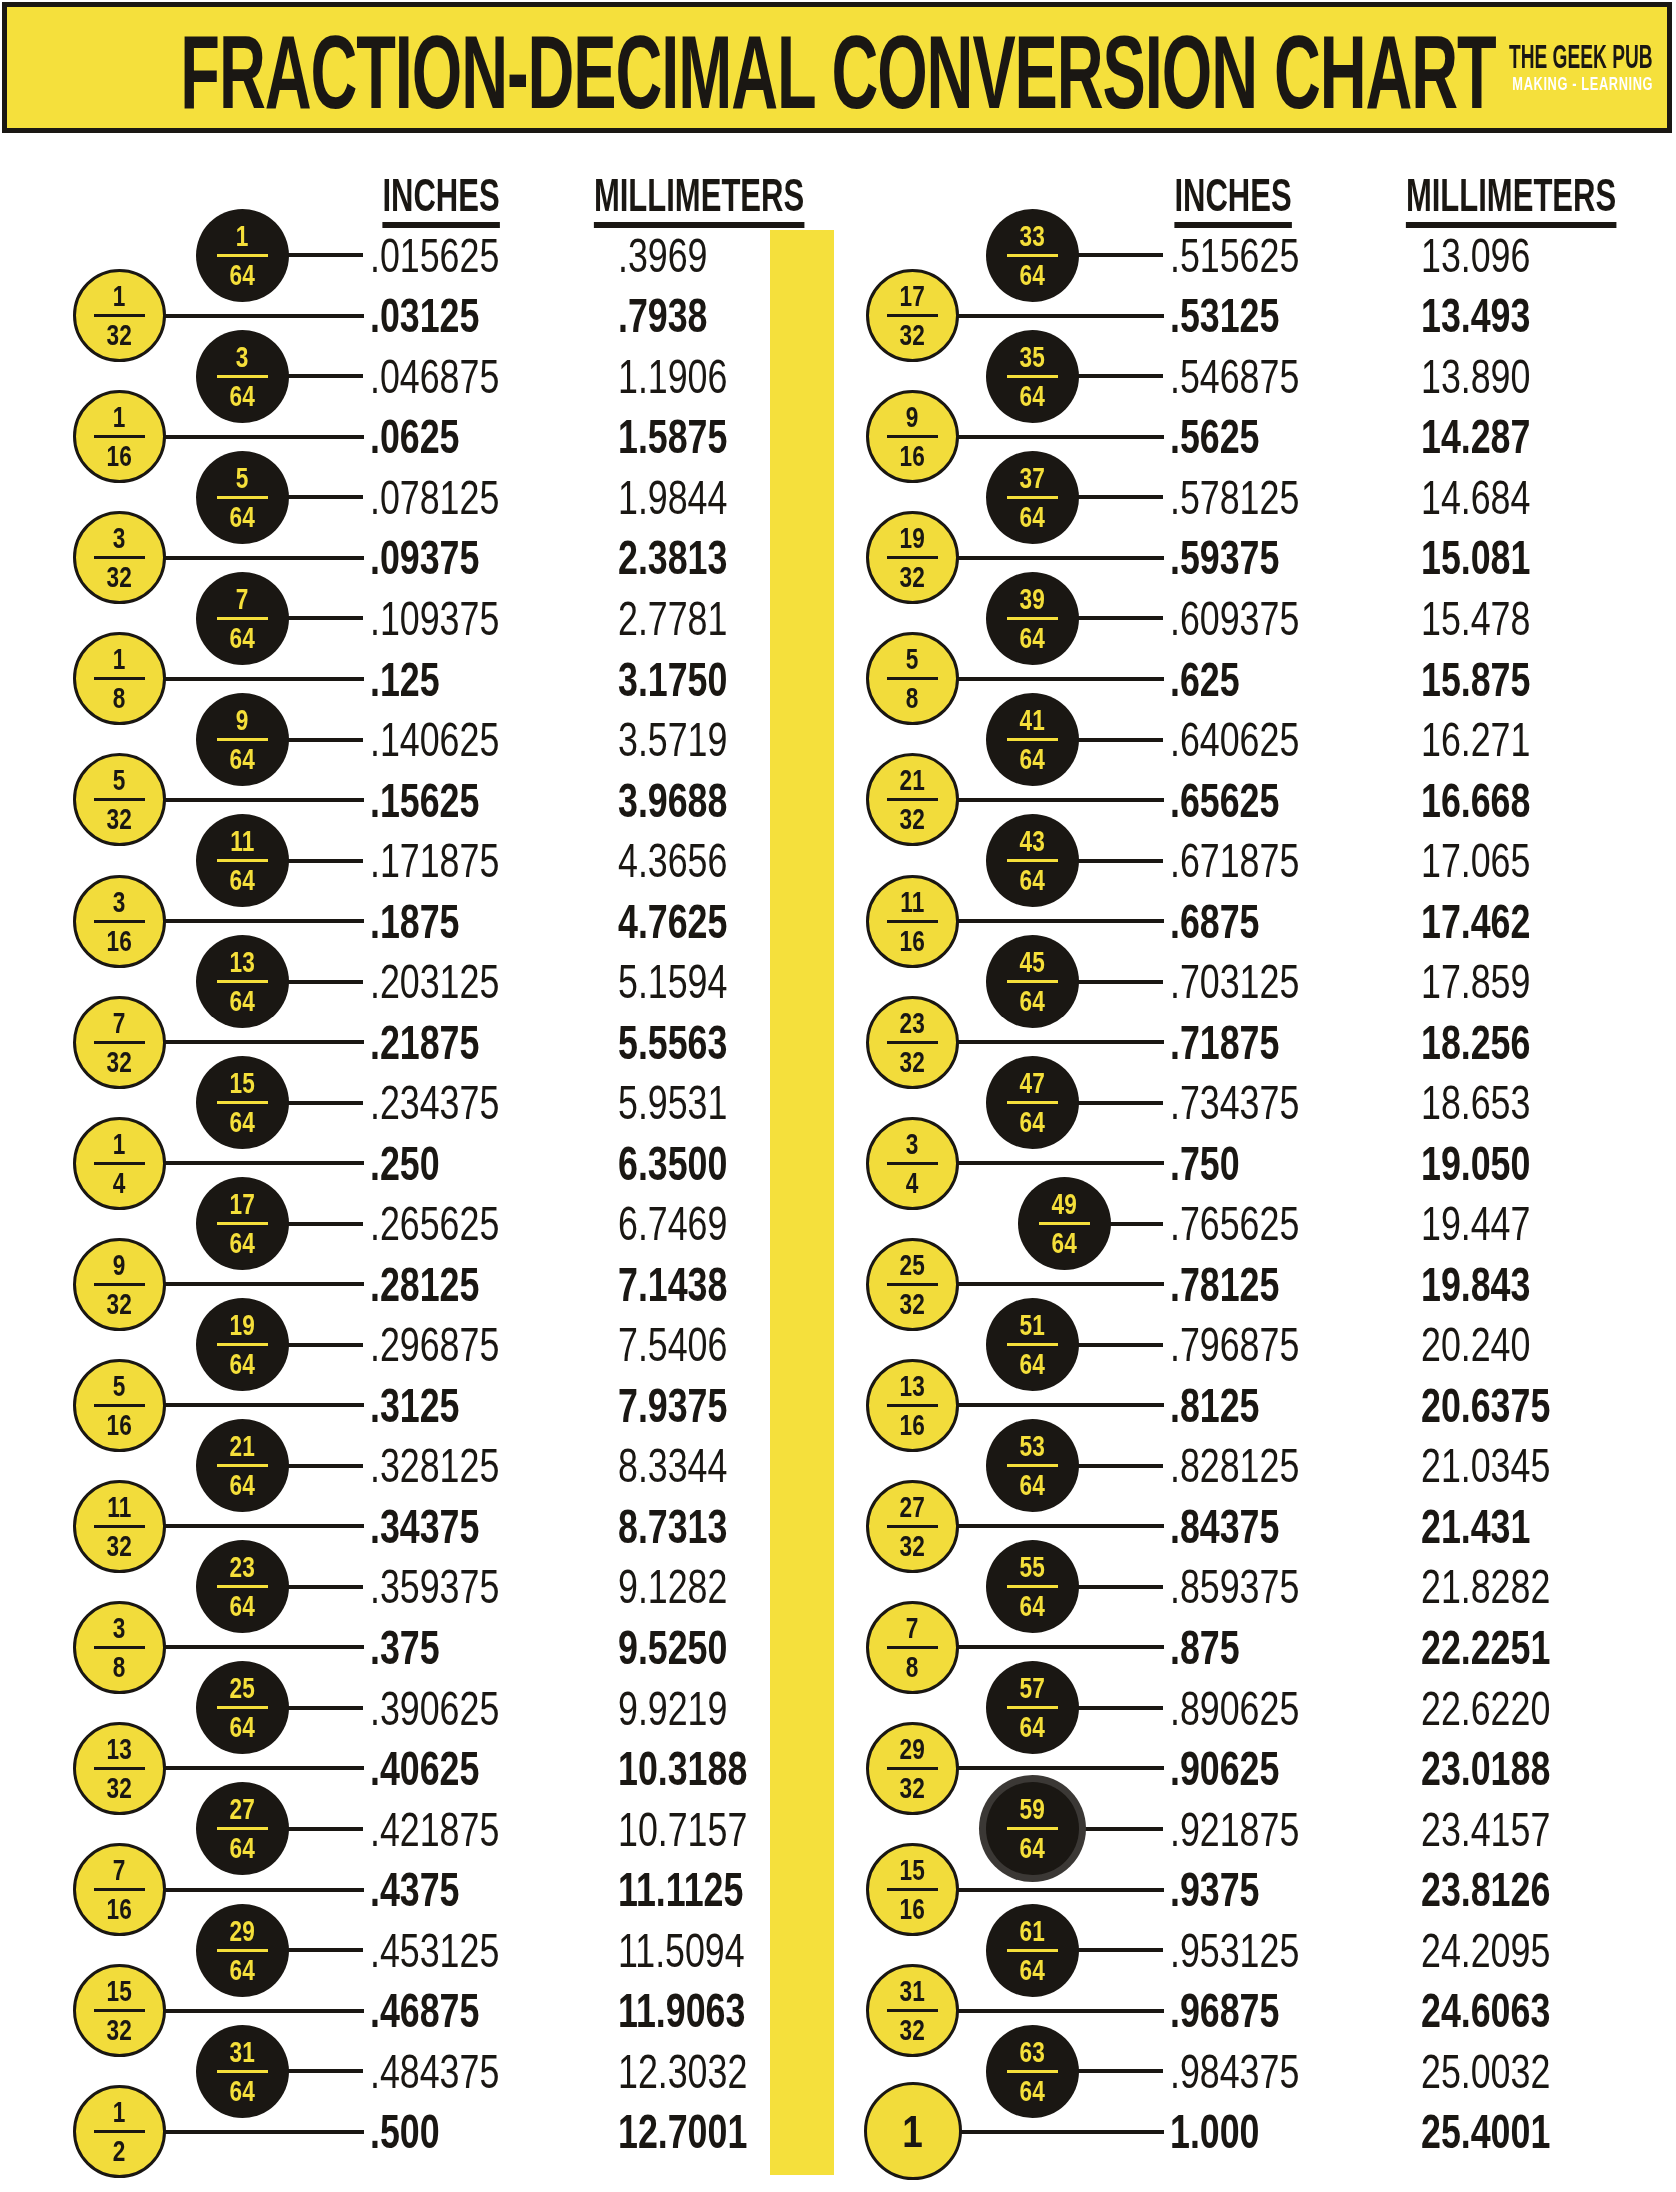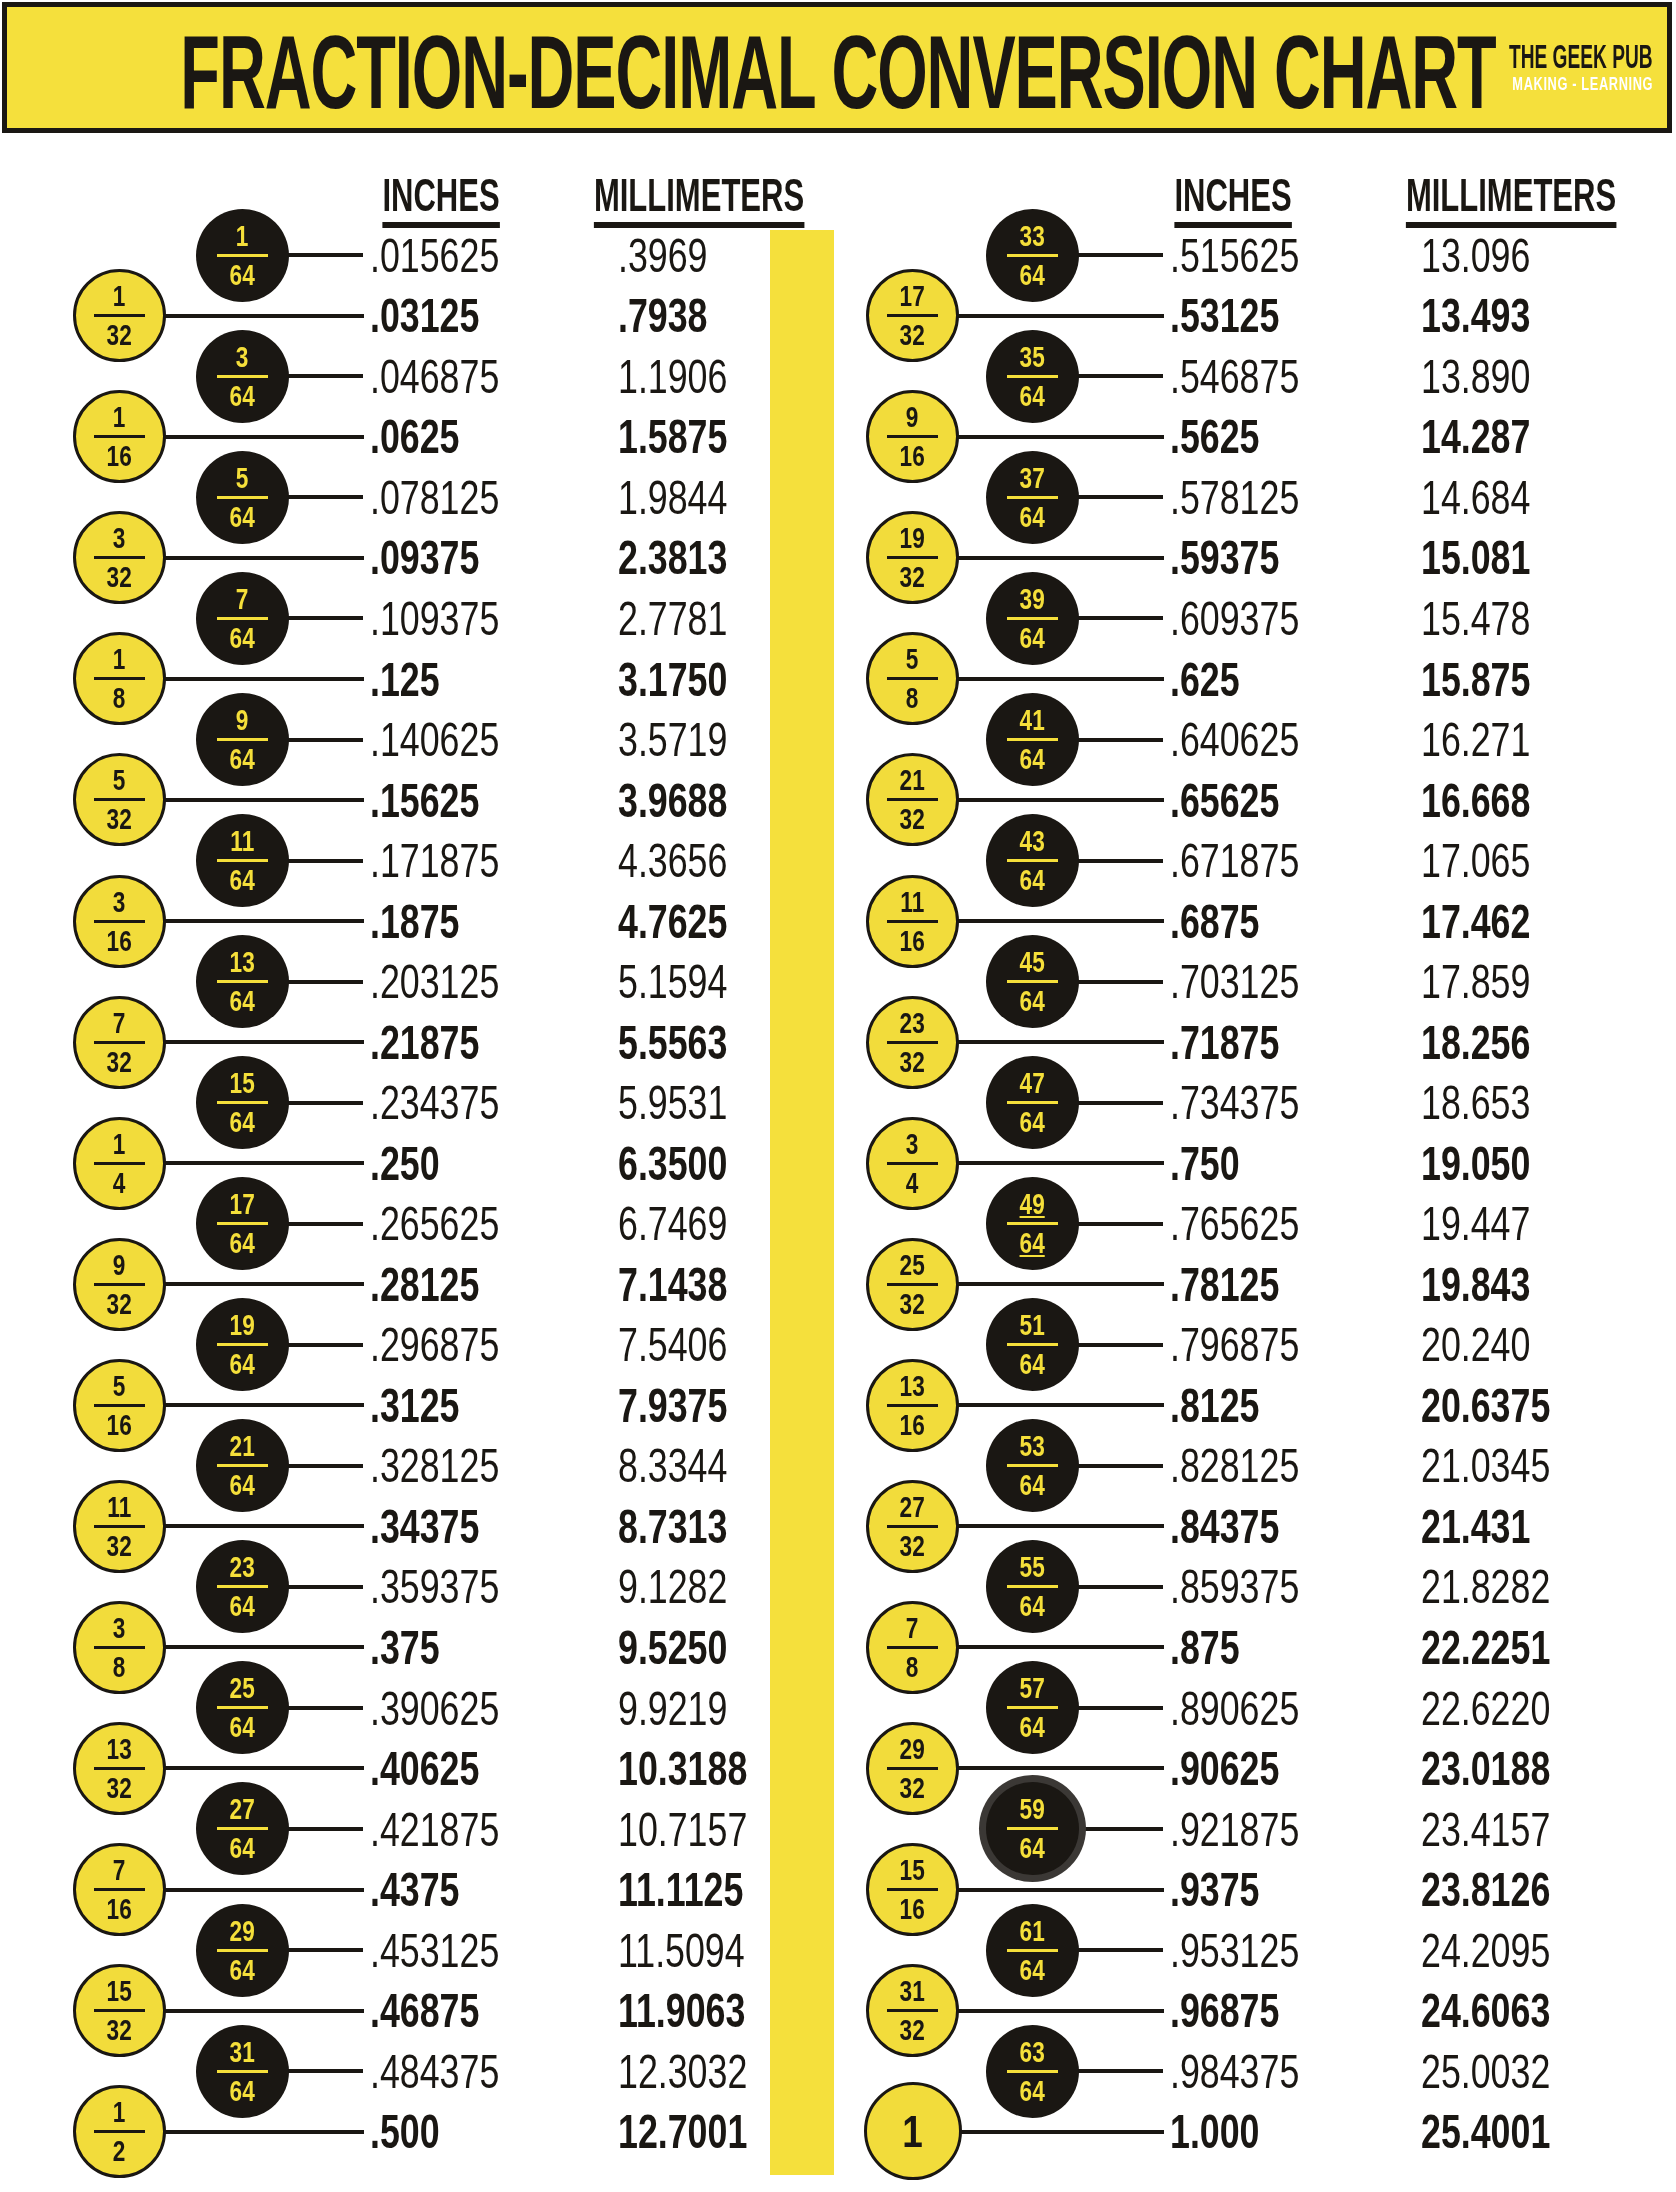--- a/index.html
+++ b/index.html
@@ -457,21 +457,21 @@
     <div class="val" style="left: 1421px; top: 1076px;">18.653</div>
     <div class="line" style="left: 913px; top: 1161px; width: 251px;"></div>
     <div class="circle c-yellow" style="left: 866px; top: 1117px; width: 93px; height: 93px;">
       <div class="fnum">3</div>
       <div class="fbar"></div>
       <div class="fden">4</div>
     </div>
     <div class="val bold" style="left: 1170px; top: 1137px;">.750</div>
     <div class="val bold" style="left: 1421px; top: 1137px;">19.050</div>
     <div class="line" style="left: 1032px; top: 1222px; width: 131px;"></div>
-    <div class="circle c-black" style="left: 986px; top: 1177px; width: 93px; height: 93px; text-decoration: underline;">
+    <div class="circle c-black" style="left: 1018px; top: 1177px; width: 93px; height: 93px;">
       <div class="fnum">49</div>
       <div class="fbar"></div>
       <div class="fden">64</div>
     </div>
     <div class="val" style="left: 1170px; top: 1197px;">.765625</div>
     <div class="val" style="left: 1421px; top: 1197px;">19.447</div>
     <div class="line" style="left: 913px; top: 1282px; width: 251px;"></div>
     <div class="circle c-yellow" style="left: 866px; top: 1238px; width: 93px; height: 93px;">
       <div class="fnum">25</div>
       <div class="fbar"></div>

